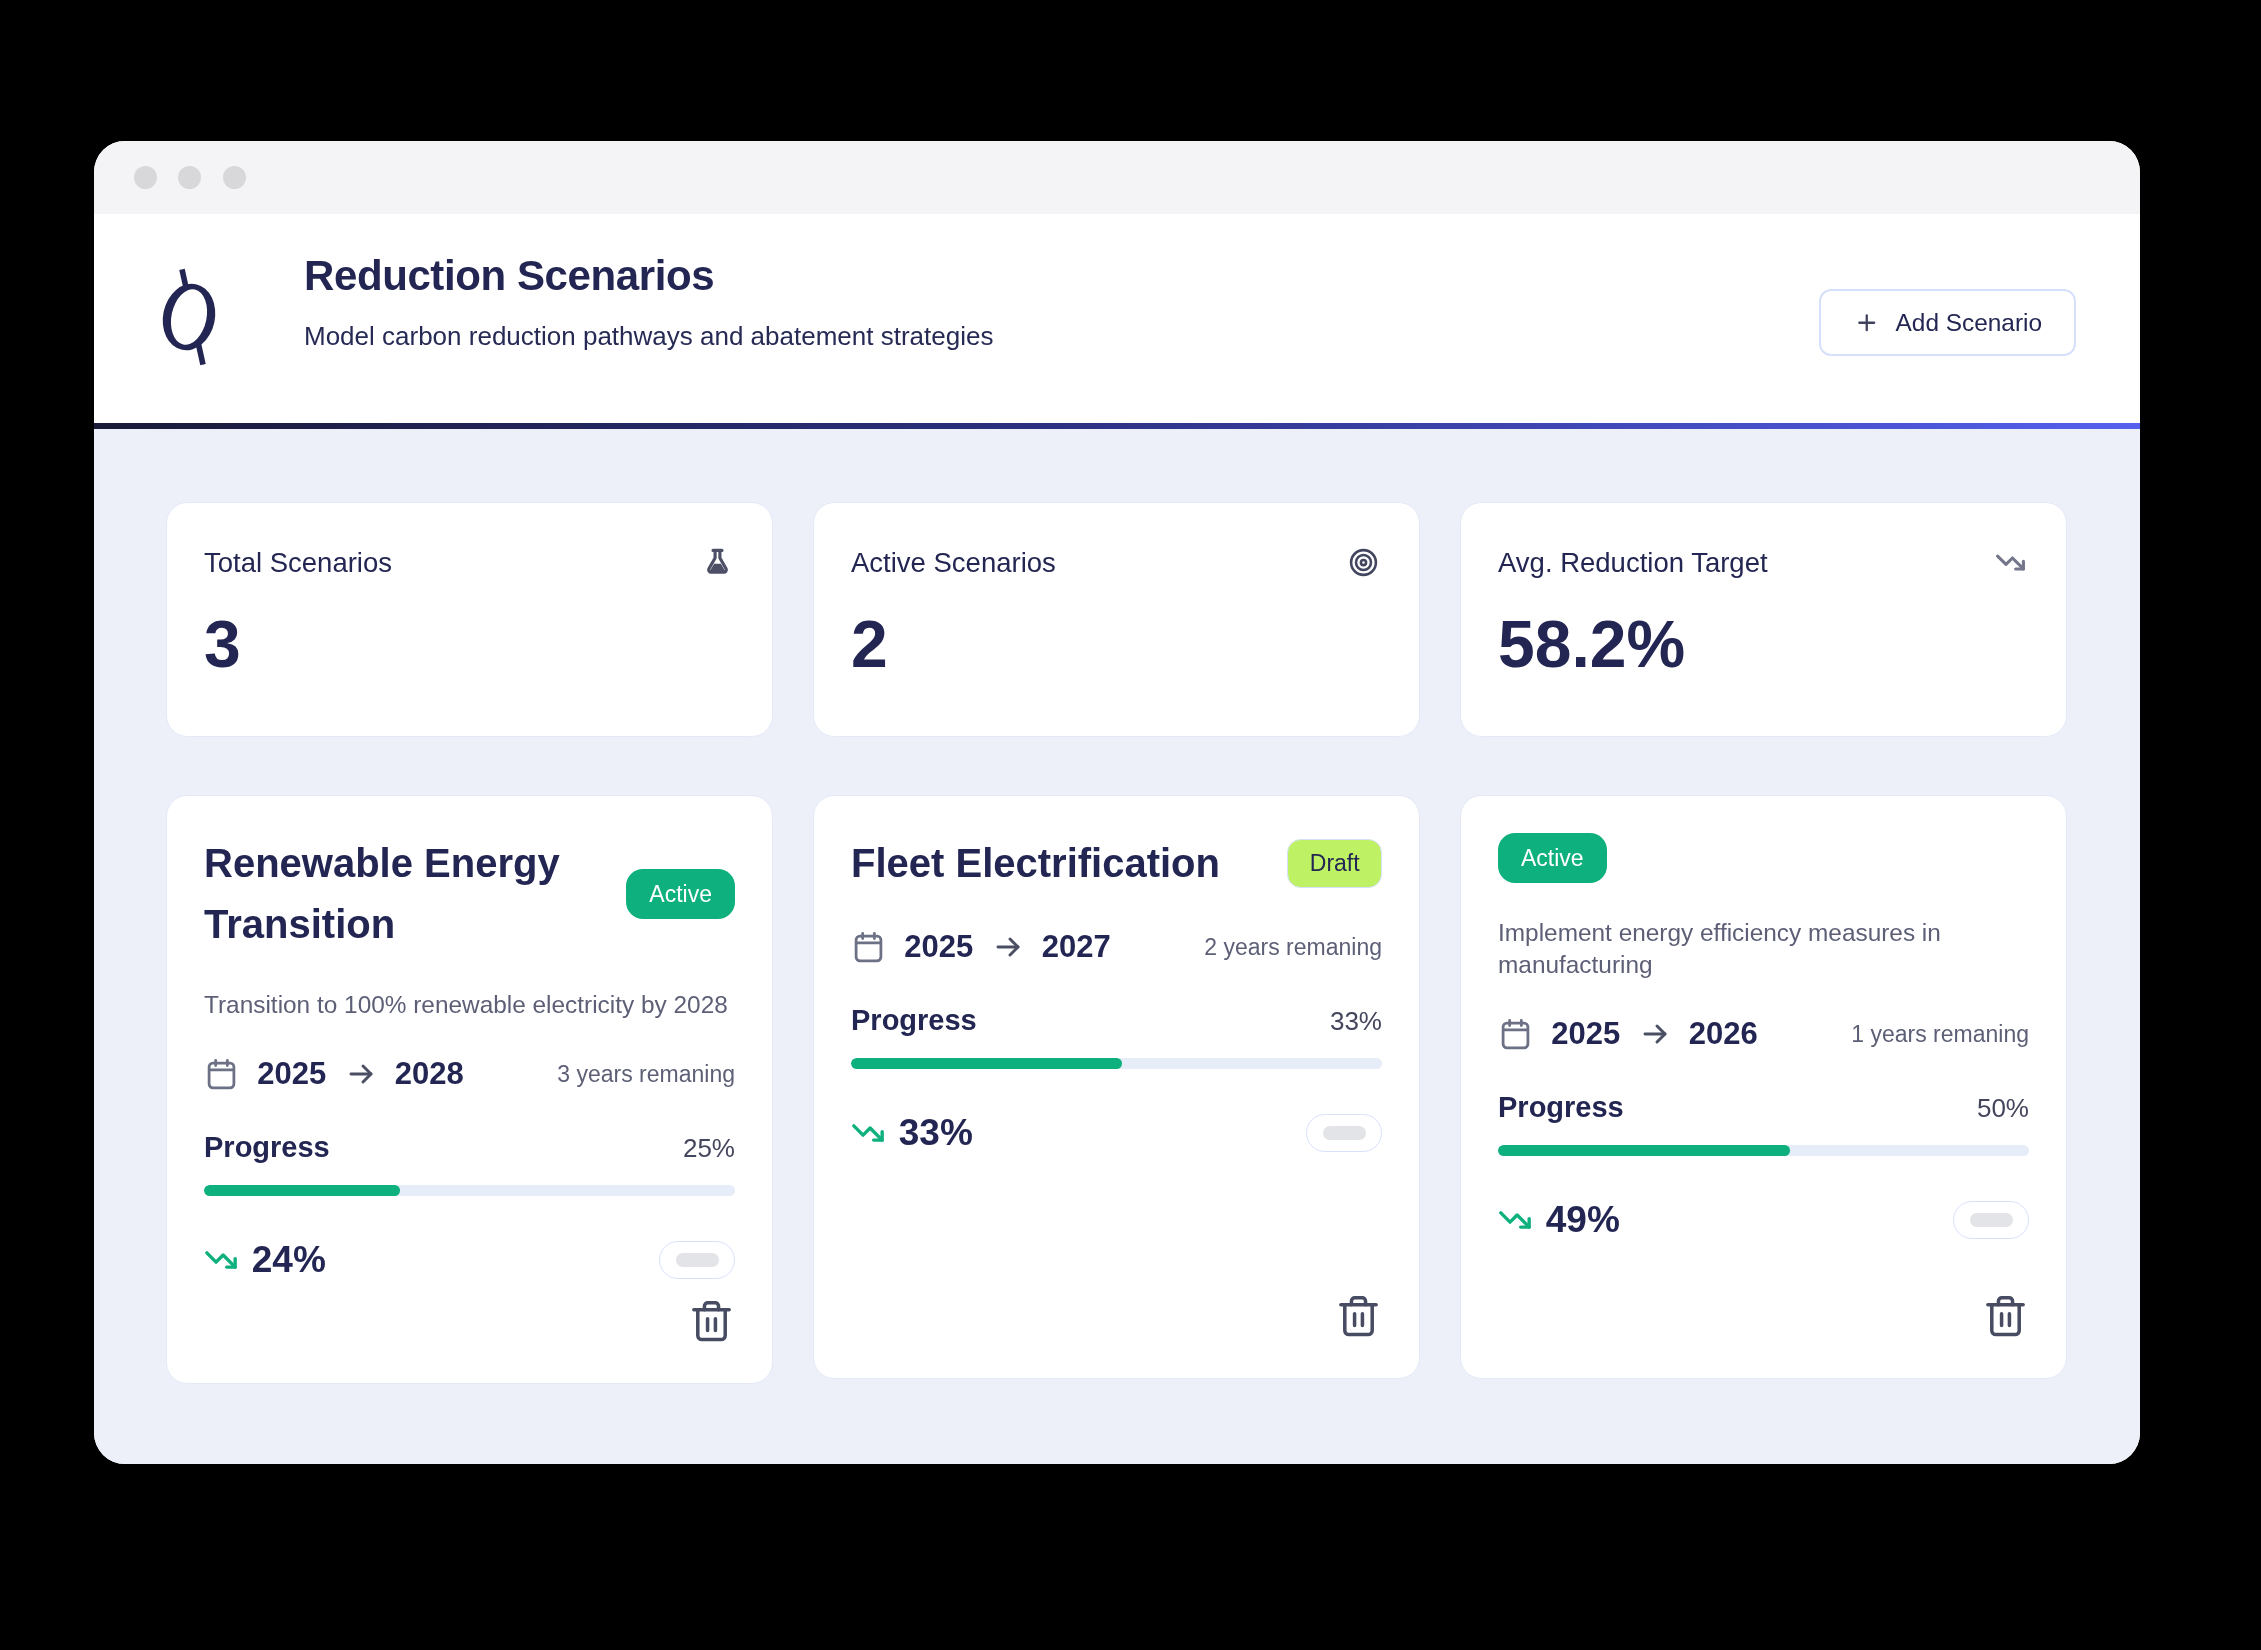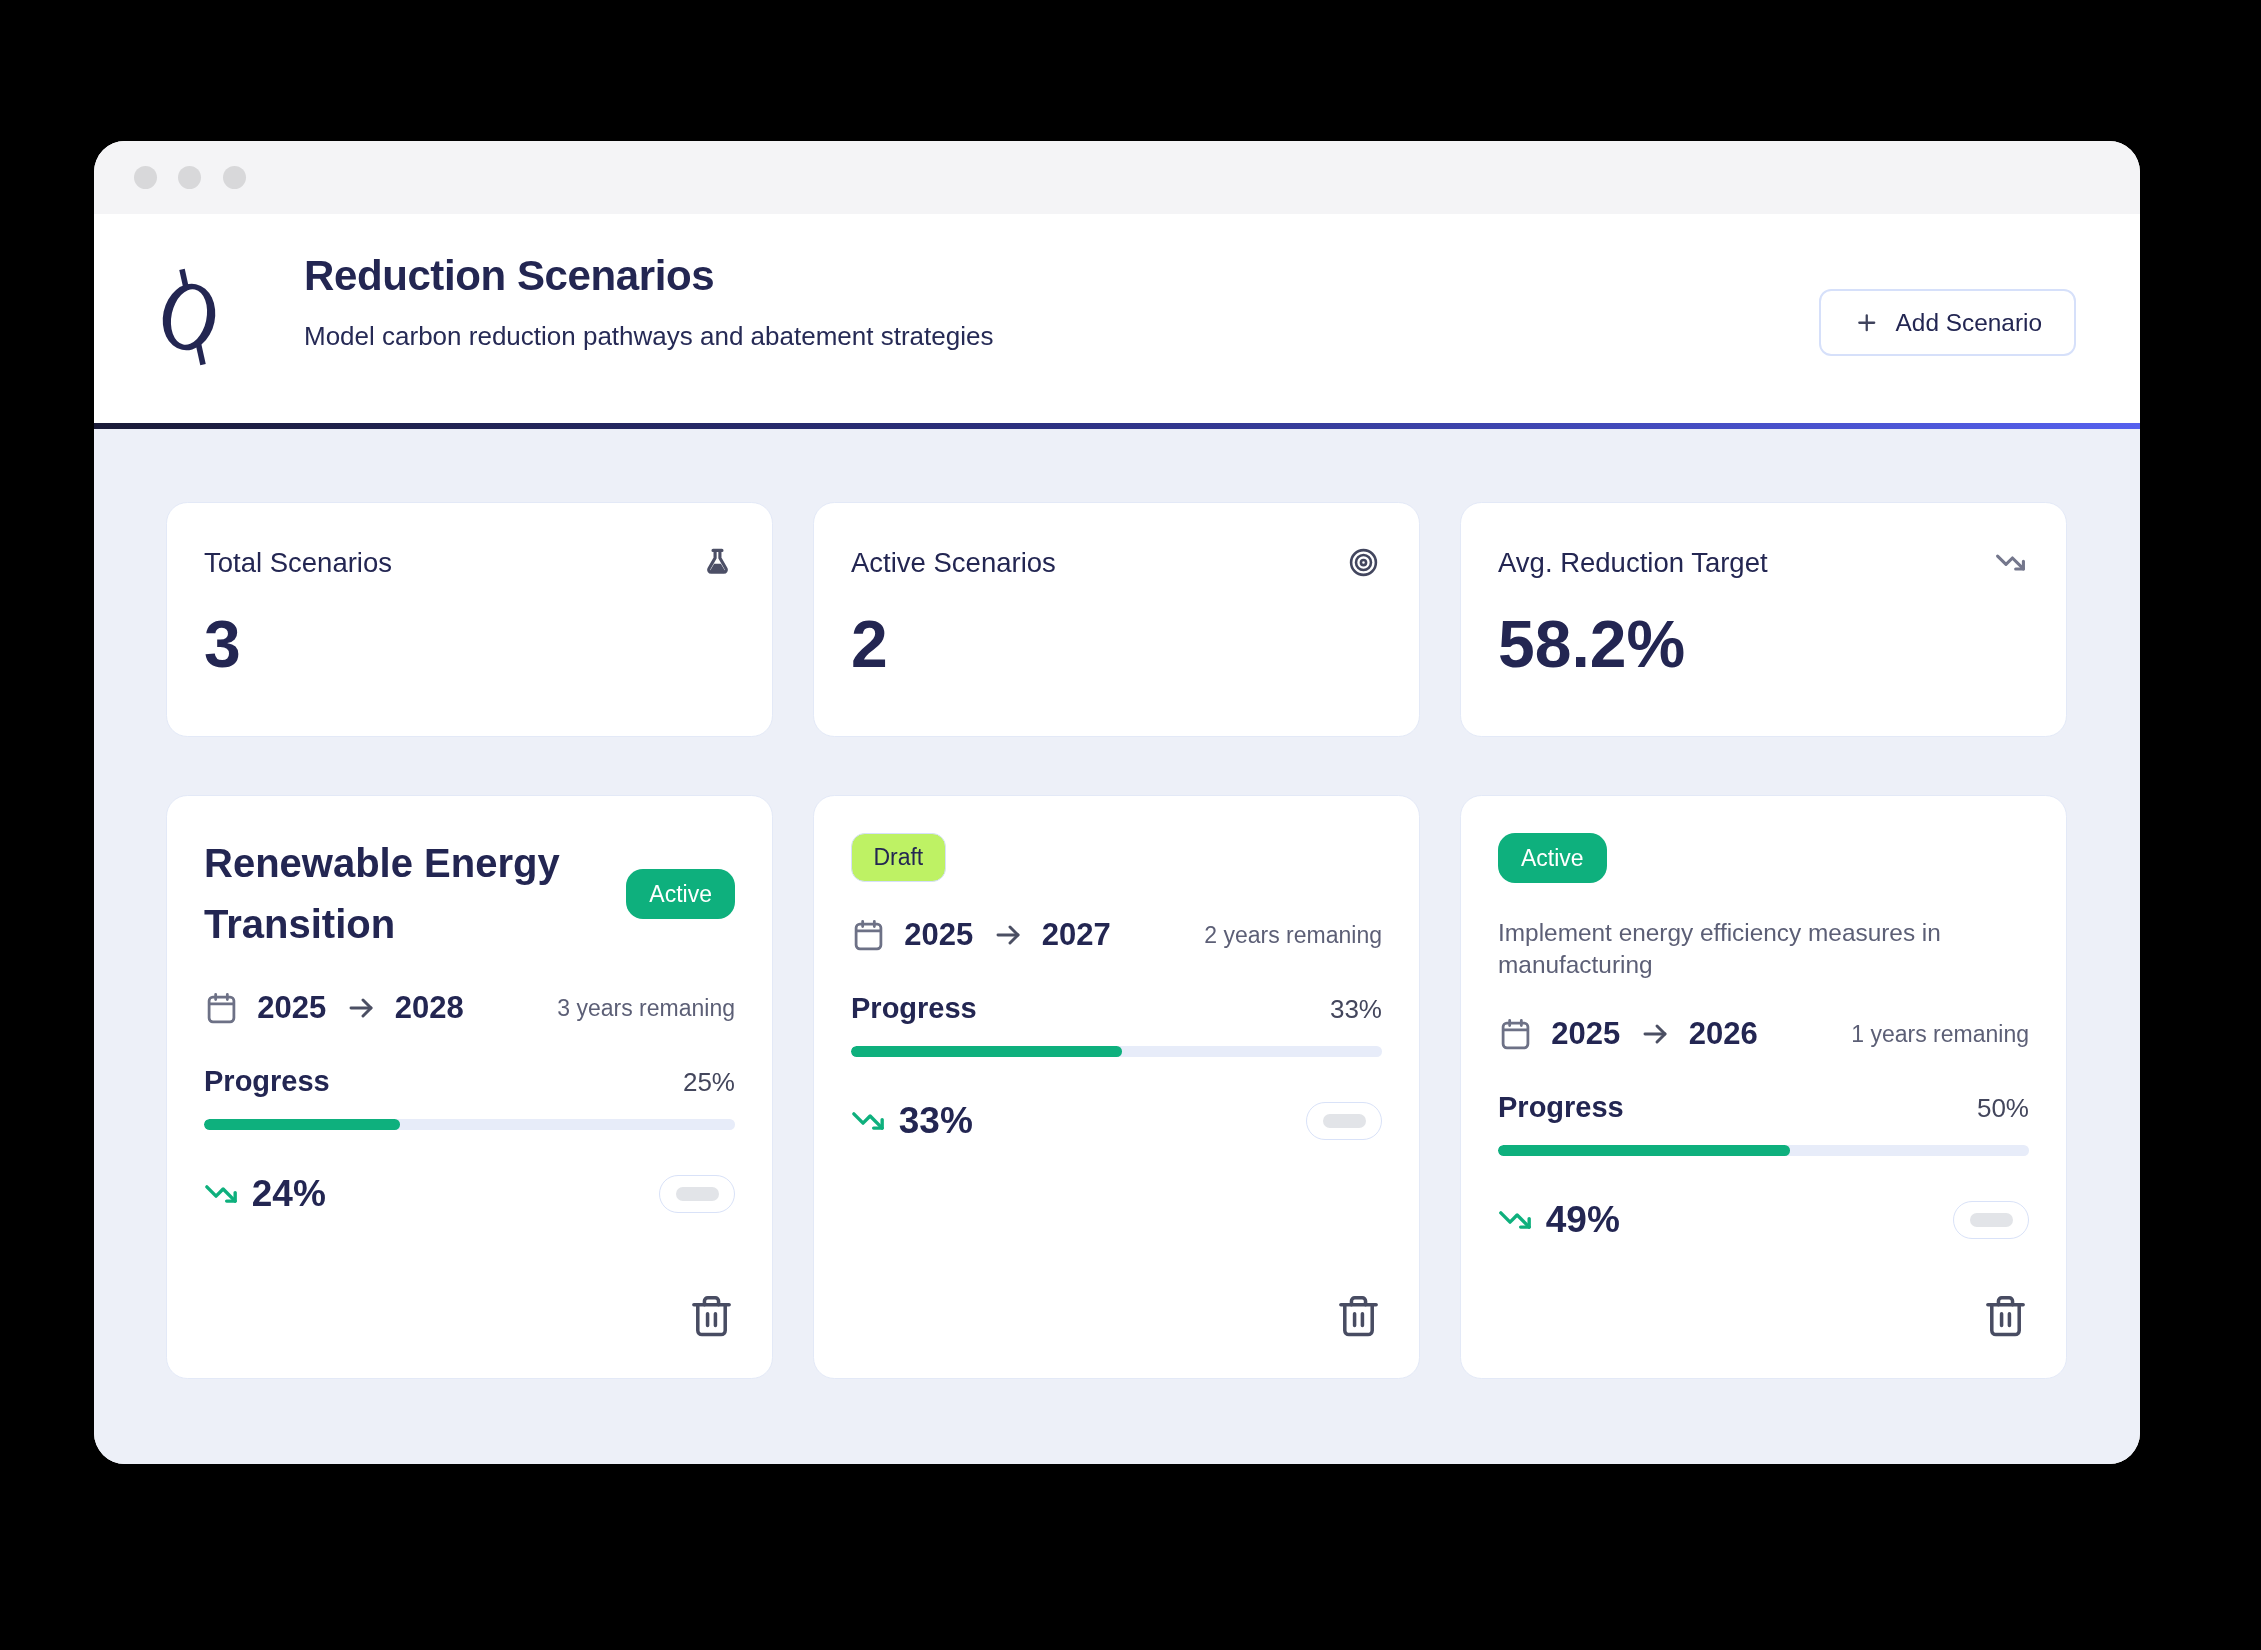--- a/index.html
+++ b/index.html
@@ -162,20 +162,21 @@
       </div>
     </div>
 
     <div class="scen-row">
 
       <div class="scen-card">
         <div class="scen-head">
           <div class="scen-title">Renewable Energy Transition</div>
           <span class="badge" data-variant="active">Active</span>
         </div>
+        <div class="scen-desc">Transition to 100% renewable electricity by 2028</div>
         <div class="years-row">
           <div class="years-left">
             <svg width="35" height="38" viewBox="0 0 24 24">
                 <use href="#i-calendar"></use>
               </svg>
             <span class="year">2025</span>
             <svg width="32" height="32" viewBox="0 0 24 24">
                 <use href="#i-arrow-right"></use>
               </svg>
             <span class="year">2028</span>
@@ -204,20 +205,21 @@
           <button class="icon-btn">
             <svg width="47" height="50" viewBox="0 0 24 24">
                 <use href="#i-trash"></use>
               </svg>
           </button>
         </div>
       </div>
 
       <div class="scen-card">
         <div class="scen-head">
+          <div class="scen-title">Fleet Electrification</div>
           <span class="badge" data-variant="draft">Draft</span>
         </div>
         <div class="years-row">
           <div class="years-left">
             <svg width="35" height="38" viewBox="0 0 24 24">
                 <use href="#i-calendar"></use>
               </svg>
             <span class="year">2025</span>
             <svg width="32" height="32" viewBox="0 0 24 24">
                 <use href="#i-arrow-right"></use>

